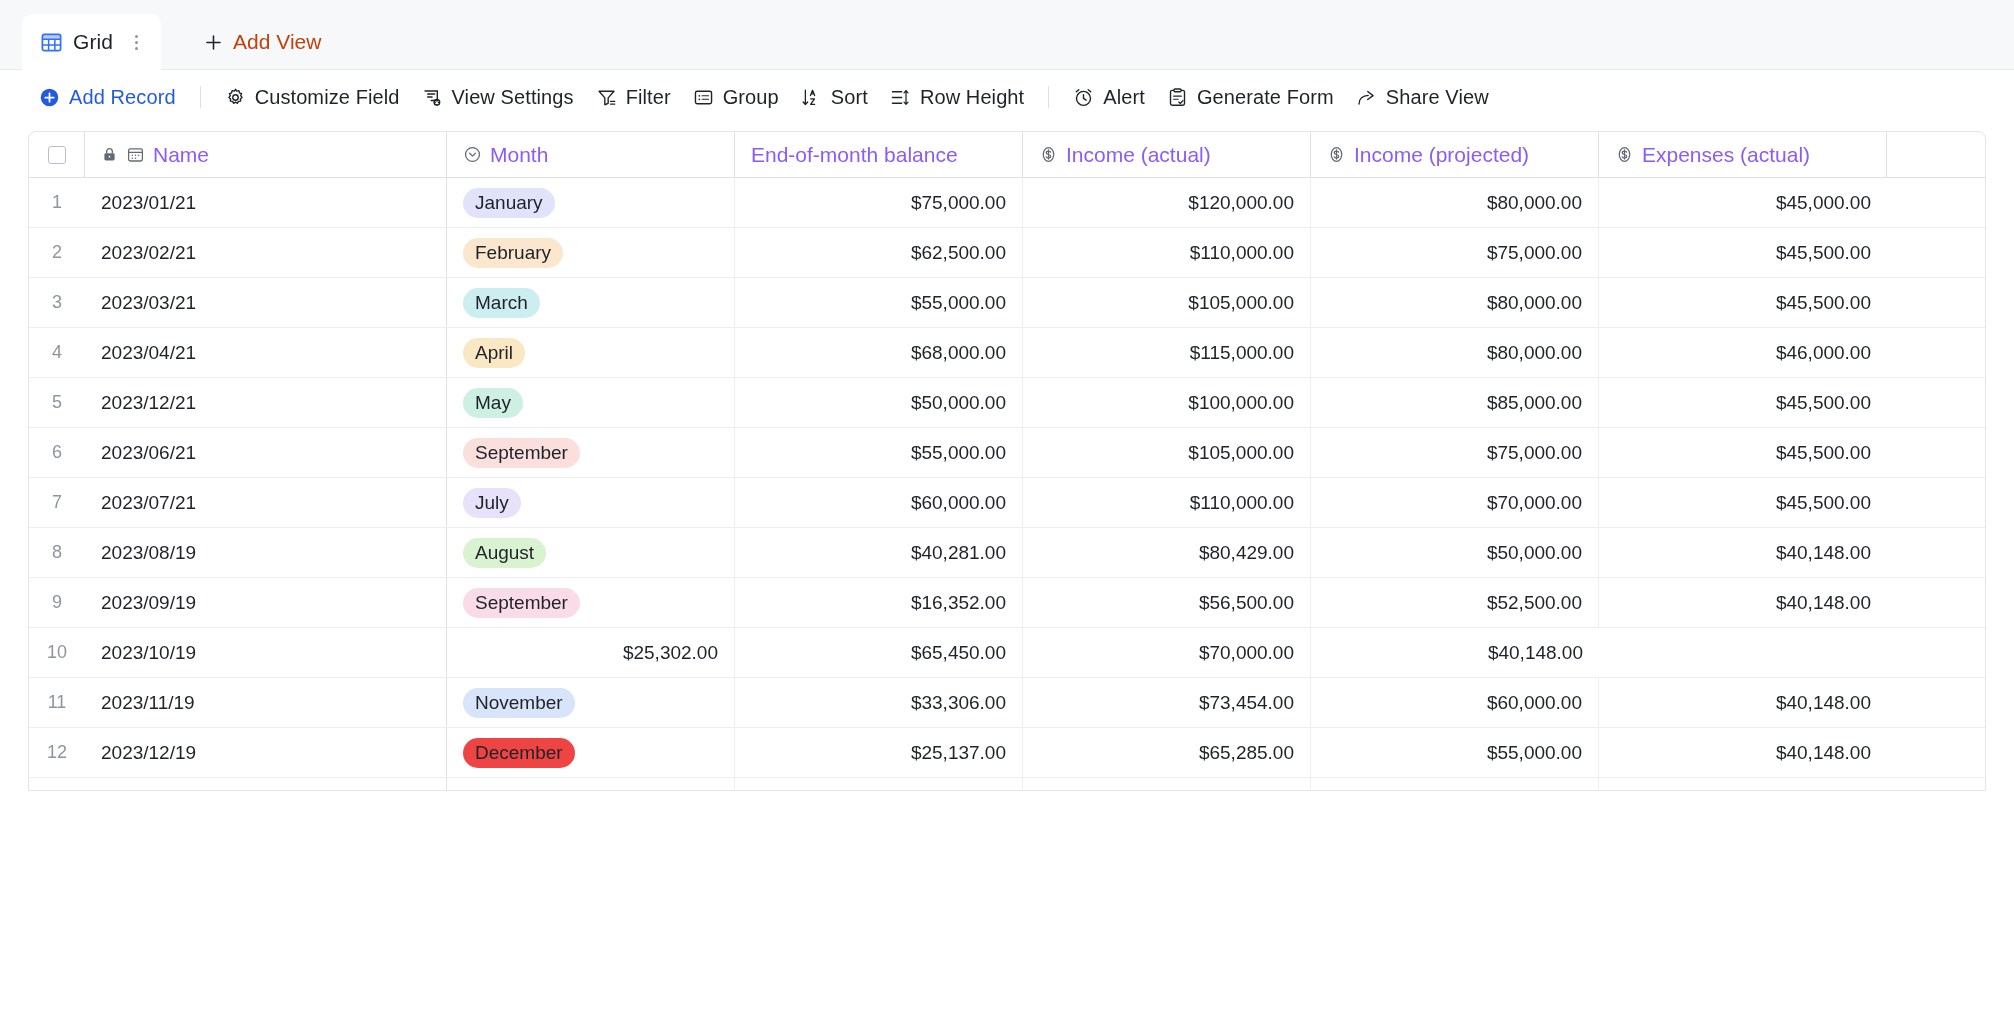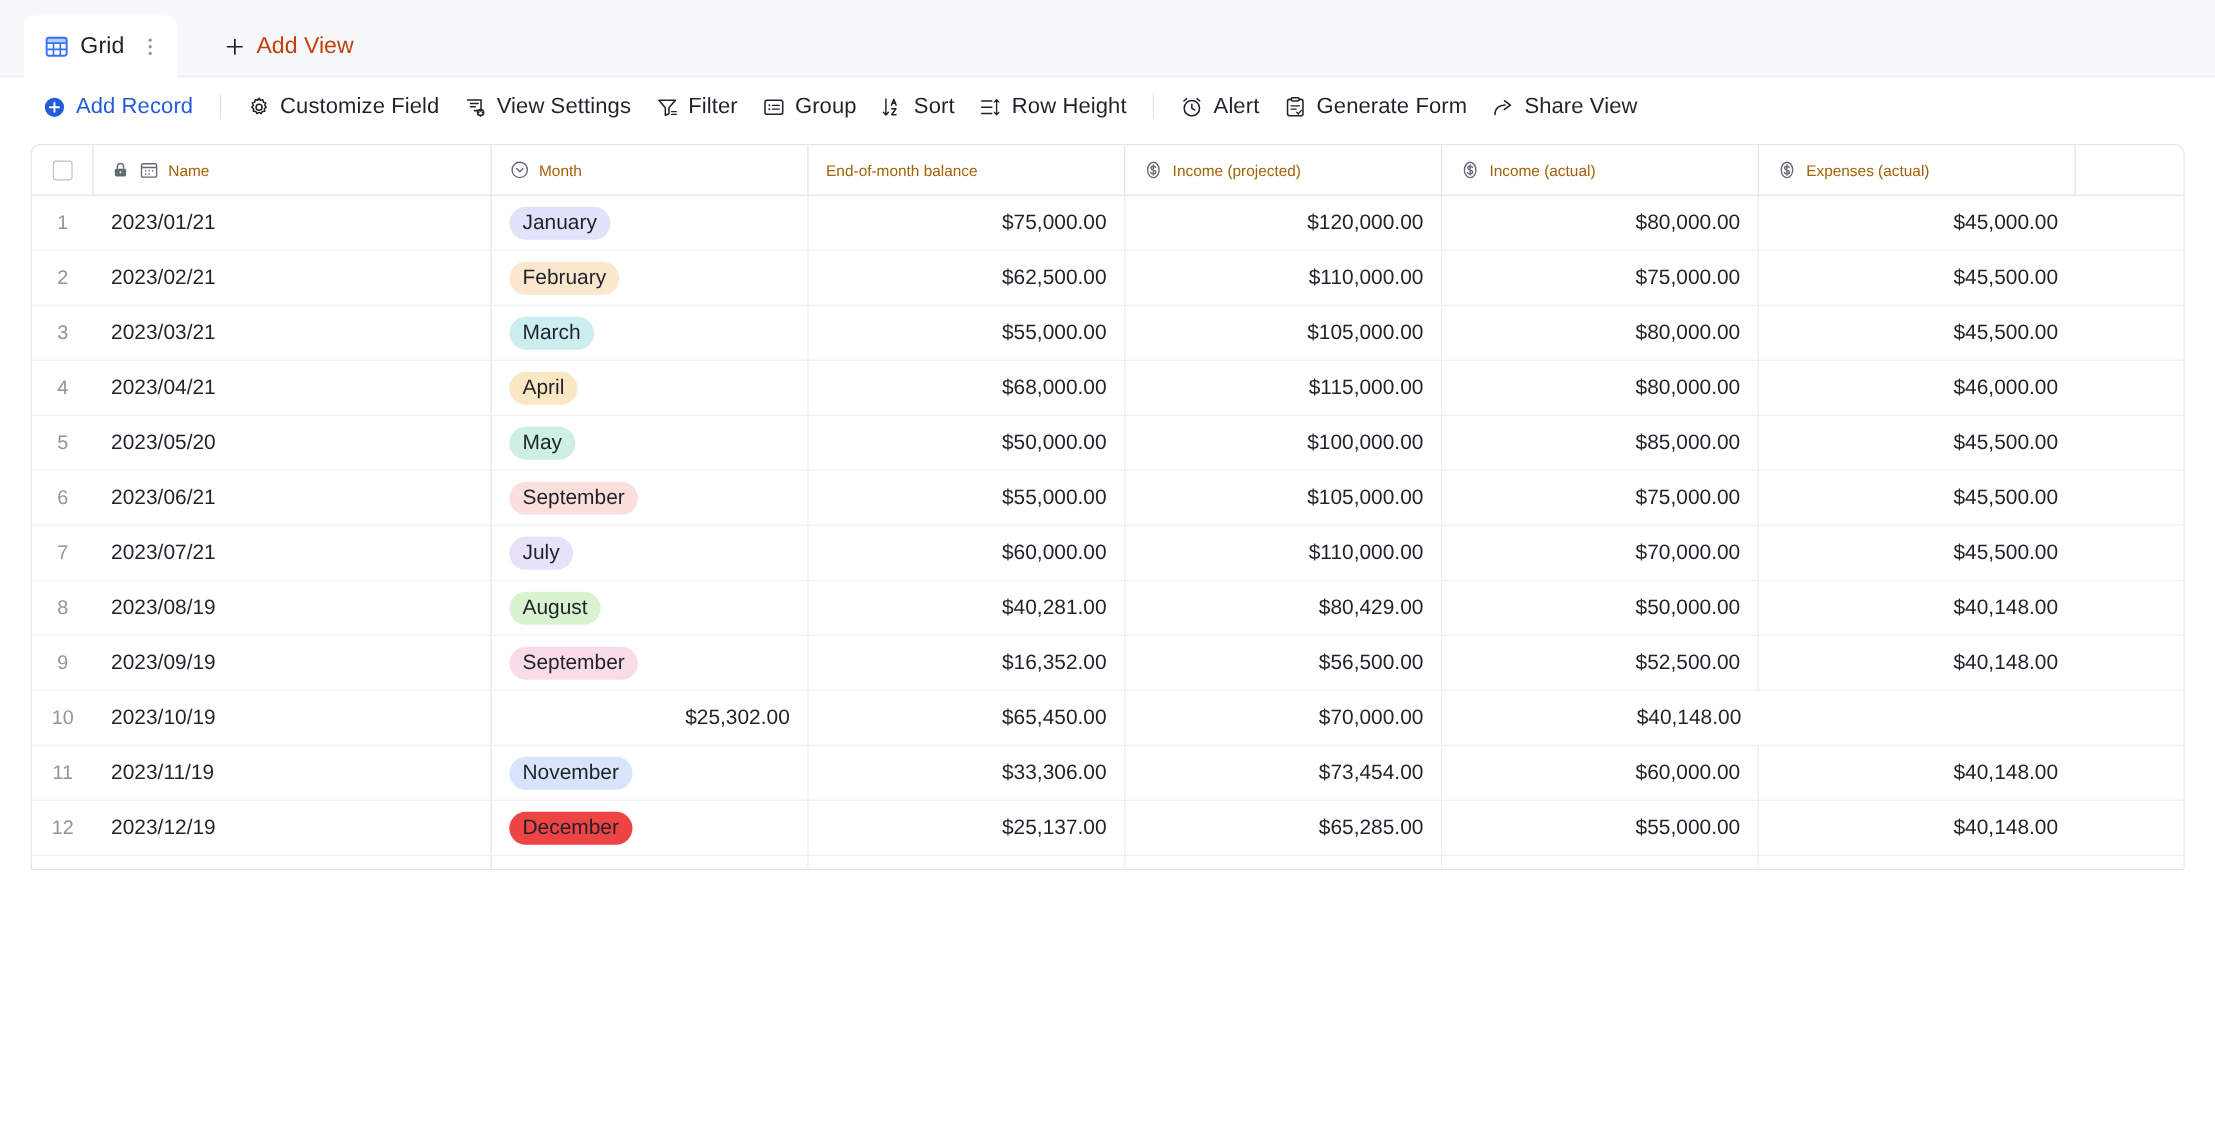--- a/index.html
+++ b/index.html
@@ -124,21 +124,21 @@
     padding: 0 16px;
     overflow: hidden;
   }
   .head-row .cell { border-right: 1px solid #dee0e3; }
   .c-idx  { width: 56px; justify-content: center; padding: 0; border-right: none; }
   .c-name { width: 362px; border-right: 1px solid #dee0e3; }
   .c-month { width: 288px; }
   .c-num  { width: 288px; justify-content: flex-end; }
   .c-last { border-right: none; }
 
-  .head-label { font-size: 14px; color: #a16207; }
+  .head-label { font-size: 21px; color: #8b5cf6; }
   .head-inner { display: flex; align-items: center; gap: 8px; }
 
   .idx { font-size: 18px; color: #8f959e; }
   .name-txt { font-size: 19px; color: #1f2329; }
   .num-txt { font-size: 19px; color: #1f2329; }
 
   .checkbox {
     width: 18px; height: 18px;
     border: 1.6px solid #bbbfc4;
     border-radius: 3px;
@@ -352,33 +352,33 @@
     </div>
 
     <div class="cell c-num" style="justify-content:flex-start;">
       <span class="head-inner">
         <span class="icon">
           <svg width="19" height="19" viewBox="0 0 24 24" fill="none" stroke="#646a73" stroke-width="1.6">
             <ellipse cx="12" cy="12" rx="6.6" ry="8.8"></ellipse>
             <path d="M14.6 9.1c-.6-.9-1.6-1.4-2.7-1.4-1.6 0-2.7.9-2.7 2.1 0 1.3 1 1.8 2.7 2.2 1.8.4 2.9 1 2.9 2.3 0 1.3-1.2 2.2-2.9 2.2-1.3 0-2.3-.5-2.9-1.5M12 6.2v11.6" stroke-linecap="round"></path>
           </svg>
         </span>
-        <span class="head-label">Income (projected)</span>
+        <span class="head-label">Income (actual)</span>
       </span>
     </div>
 
     <div class="cell c-num" style="justify-content:flex-start;">
       <span class="head-inner">
         <span class="icon">
           <svg width="19" height="19" viewBox="0 0 24 24" fill="none" stroke="#646a73" stroke-width="1.6">
             <ellipse cx="12" cy="12" rx="6.6" ry="8.8"></ellipse>
             <path d="M14.6 9.1c-.6-.9-1.6-1.4-2.7-1.4-1.6 0-2.7.9-2.7 2.1 0 1.3 1 1.8 2.7 2.2 1.8.4 2.9 1 2.9 2.3 0 1.3-1.2 2.2-2.9 2.2-1.3 0-2.3-.5-2.9-1.5M12 6.2v11.6" stroke-linecap="round"></path>
           </svg>
         </span>
-        <span class="head-label">Income (actual)</span>
+        <span class="head-label">Income (projected)</span>
       </span>
     </div>
 
     <div class="cell c-num c-last" style="justify-content:flex-start;">
       <span class="head-inner">
         <span class="icon">
           <svg width="19" height="19" viewBox="0 0 24 24" fill="none" stroke="#646a73" stroke-width="1.6">
             <ellipse cx="12" cy="12" rx="6.6" ry="8.8"></ellipse>
             <path d="M14.6 9.1c-.6-.9-1.6-1.4-2.7-1.4-1.6 0-2.7.9-2.7 2.1 0 1.3 1 1.8 2.7 2.2 1.8.4 2.9 1 2.9 2.3 0 1.3-1.2 2.2-2.9 2.2-1.3 0-2.3-.5-2.9-1.5M12 6.2v11.6" stroke-linecap="round"></path>
           </svg>
@@ -479,21 +479,21 @@
         </div>
         <div class="cell c-num c-last">
           <span class="num-txt">$46,000.00</span>
         </div>
       </div>
       <div class="row body-row">
         <div class="cell c-idx">
           <span class="idx">5</span>
         </div>
         <div class="cell c-name">
-          <span class="name-txt">2023/05/20</span>
+          <span class="name-txt">2023/12/21</span>
         </div>
         <div class="cell c-month">
           <span class="badge" style="background: rgb(205, 240, 227);">May</span>
         </div>
         <div class="cell c-num">
           <span class="num-txt">$50,000.00</span>
         </div>
         <div class="cell c-num">
           <span class="num-txt">$100,000.00</span>
         </div>

